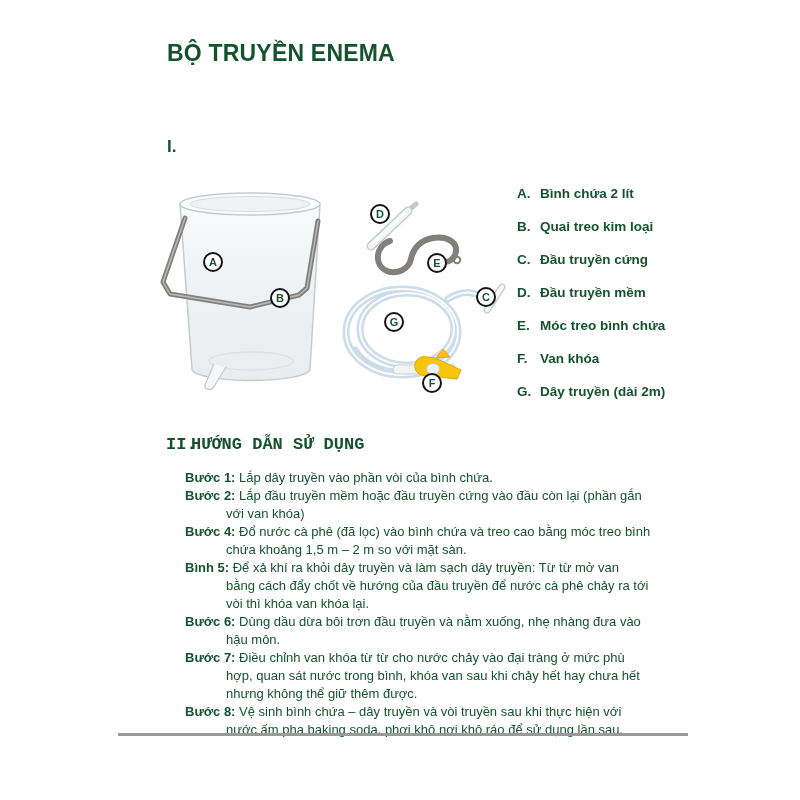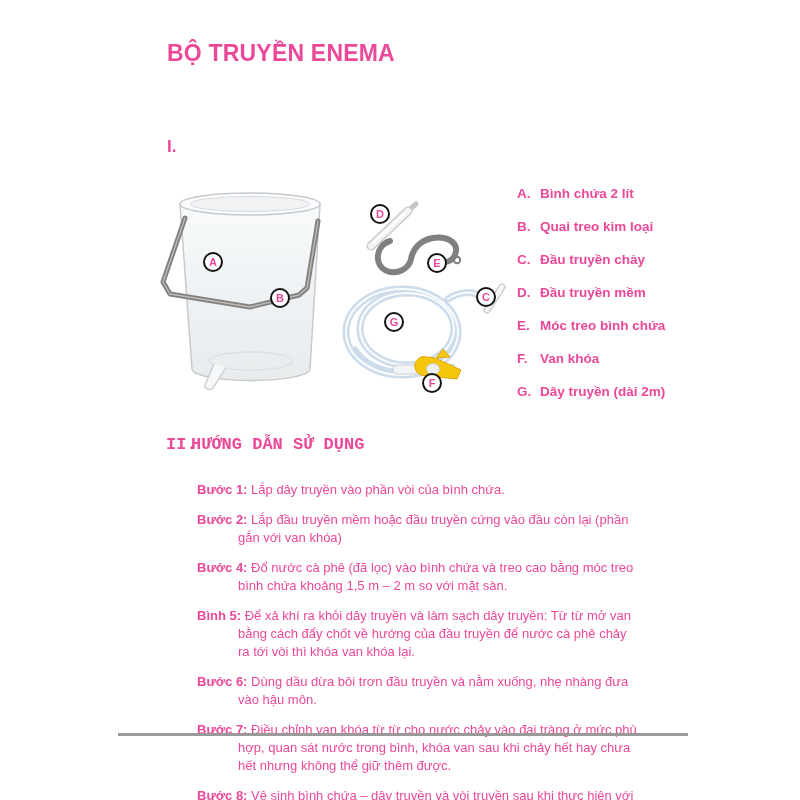--- a/index.html
+++ b/index.html
@@ -1,18 +1,18 @@
 <!DOCTYPE html>
 <html lang="vi"><head>
 <meta charset="utf-8">
 <style>
   html,body { margin:0; padding:0; background:#ffffff; }
   .canvas {
     position:relative; width:800px; height:800px; background:#ffffff;
-    font-family:"Liberation Sans", sans-serif; color:#ec4899; overflow:hidden;border-radius:10px;
+    font-family:"Liberation Sans", sans-serif; color:#14532d; overflow:hidden;border-radius:10px;
   }
   .title {
     position:absolute; left:167px; top:40px; margin:0;
     font-size:23px; font-weight:bold; letter-spacing:0.2px; white-space:nowrap;
   }
   .section-heading {
     position:absolute; display:flex; font-size:17px; font-weight:bold; white-space:nowrap;
   }
   .sh-desc { left:167px; top:137px; }
   .sh-inst { left:166px; top:435px;font-family:Liberation Mono, monospace; }
@@ -35,21 +35,21 @@
 
   .parts { position:absolute; left:517px; top:186px; margin:0; padding:0; list-style:none; }
   .part {
     display:flex; font-size:13.5px; font-weight:bold; line-height:16px;
     margin-bottom:17px; white-space:nowrap;
   }
   .pkey { width:23px; flex-shrink:0; }
 
   .steps { position:absolute; left:185px; top:469px; width:466px; }
   .step {
-    margin:12px; padding-left:41px; text-indent:-41px;
+    margin:0; padding-left:41px; text-indent:-41px;
     font-size:13px; line-height:18px;
   }
   .slabel { font-weight:bold; }
 
   .page-edge { position:absolute; left:118px; top:733px; width:570px; height:3px; background:#9a9a9a; }
 </style>
 </head>
 <body>
 
 <div class="canvas">
@@ -132,21 +132,21 @@
         <span class="plabel">Bình chứa 2 lít</span>
       </li>
 
       <li class="part">
         <span class="pkey">B.</span>
         <span class="plabel">Quai treo kim loại</span>
       </li>
 
       <li class="part">
         <span class="pkey">C.</span>
-        <span class="plabel">Đầu truyền chảy</span>
+        <span class="plabel">Đầu truyền cứng</span>
       </li>
 
       <li class="part">
         <span class="pkey">D.</span>
         <span class="plabel">Đầu truyền mềm</span>
       </li>
 
       <li class="part">
         <span class="pkey">E.</span>
         <span class="plabel">Móc treo bình chứa</span>

